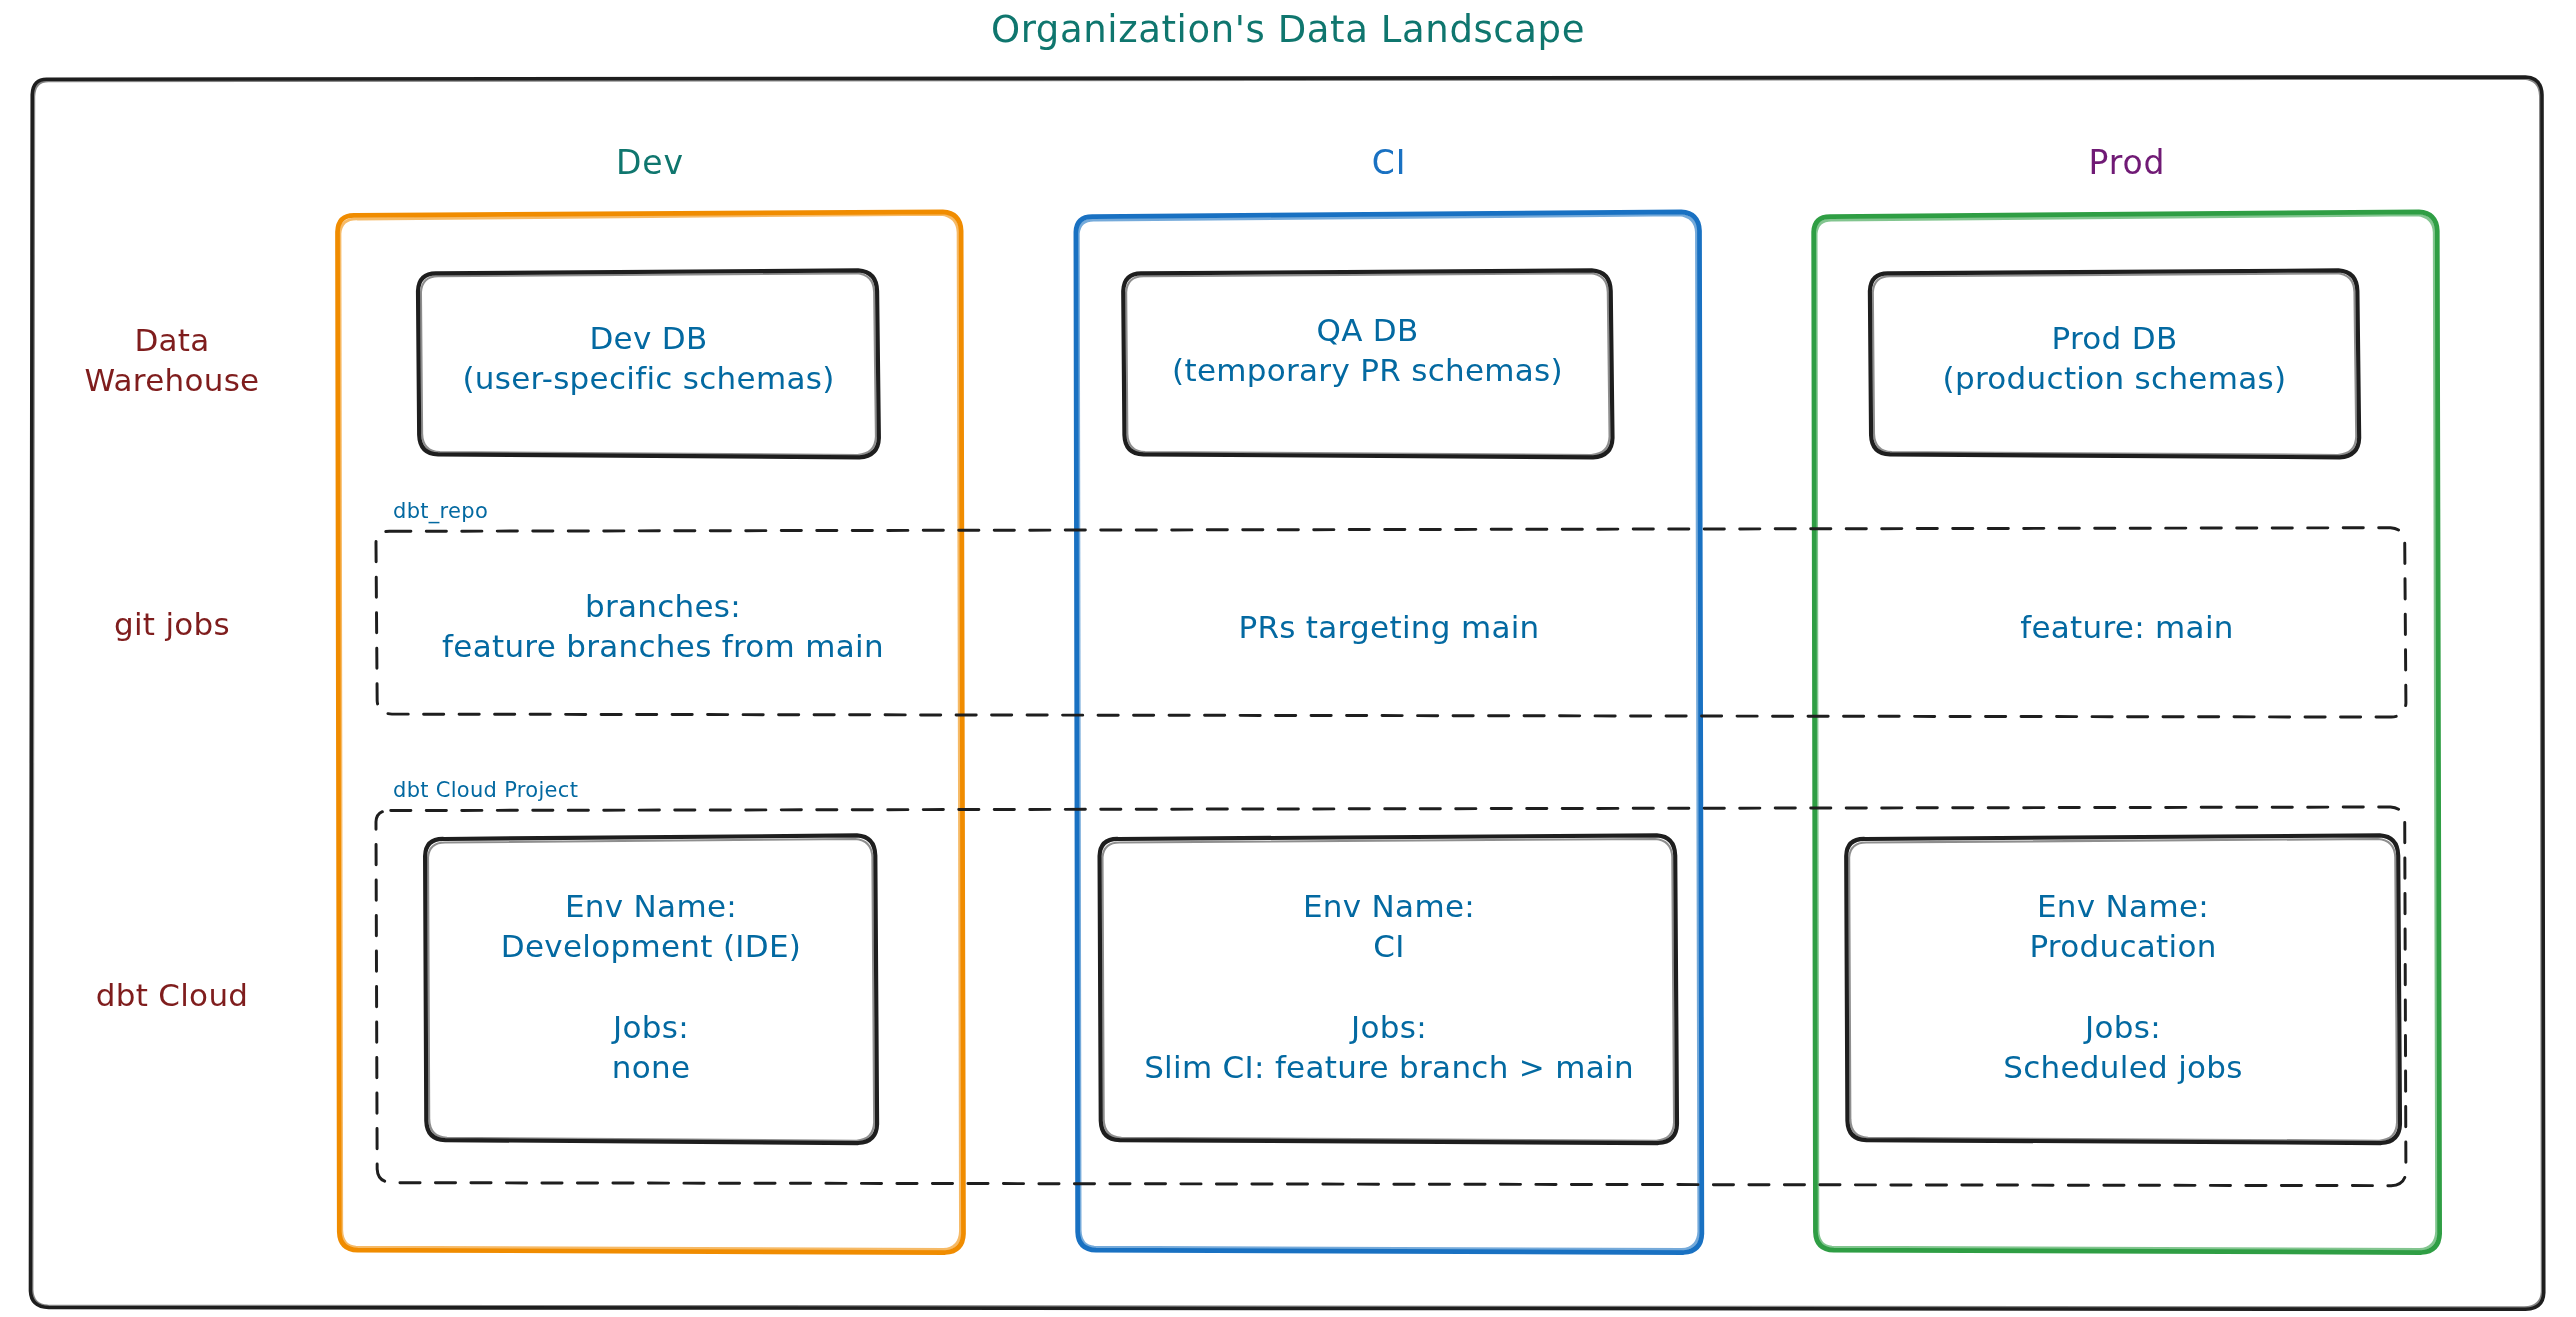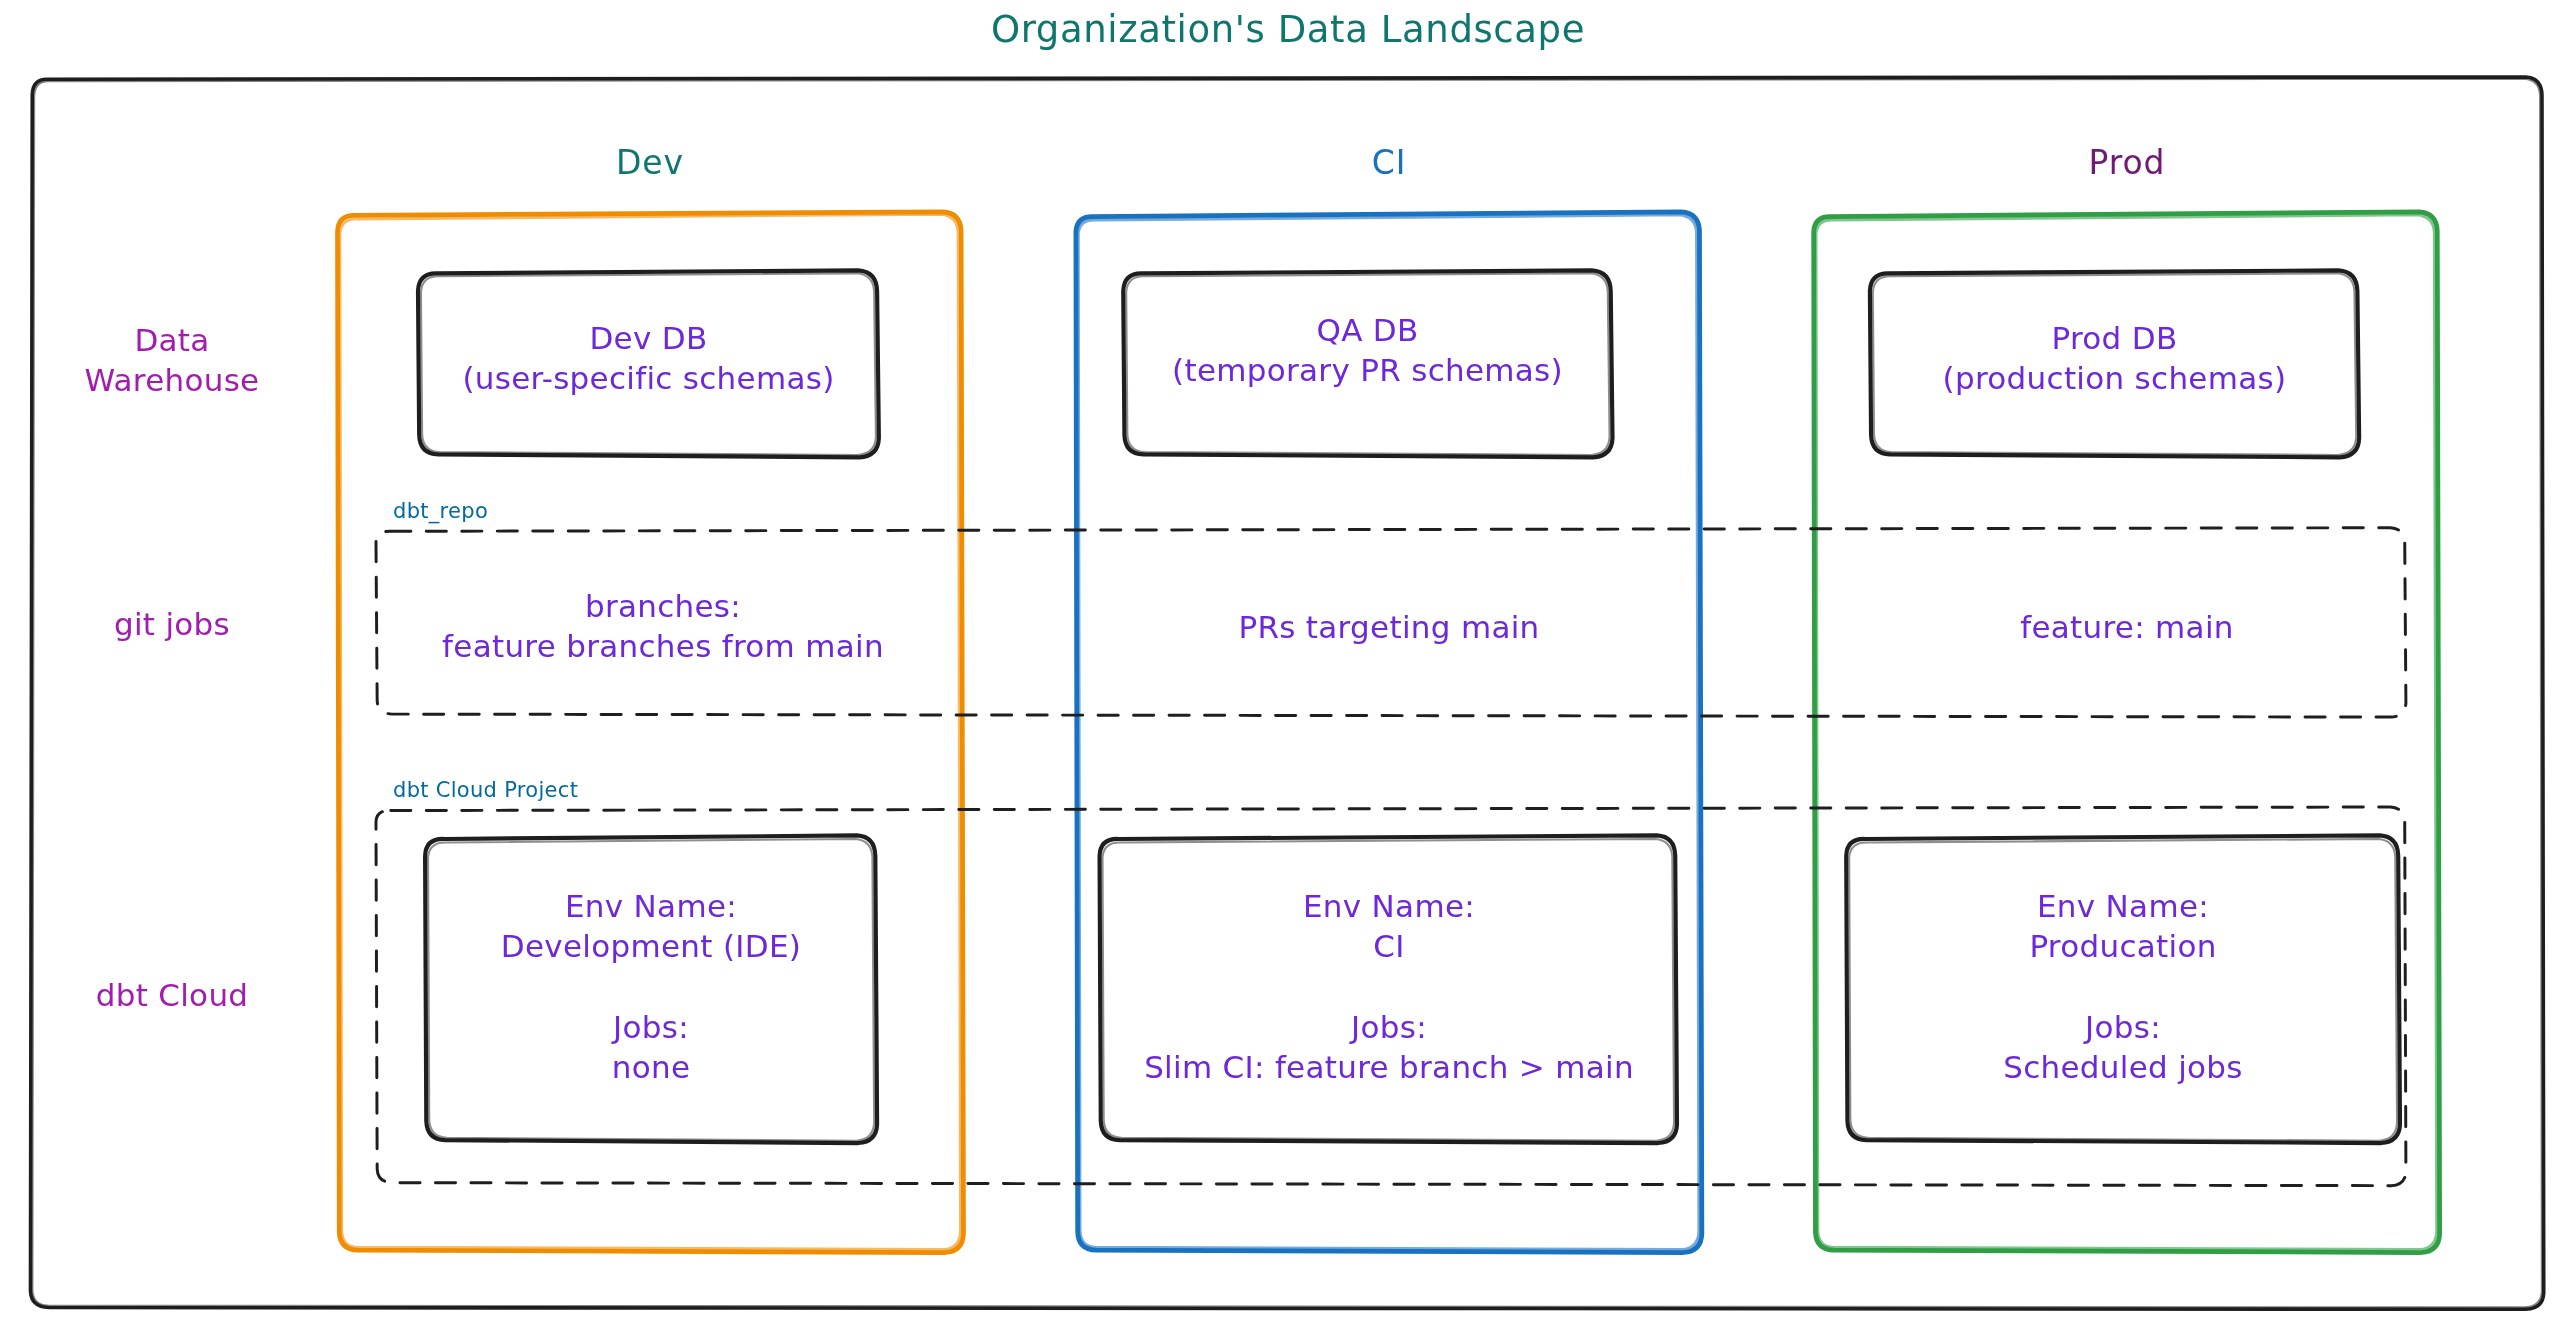--- a/index.html
+++ b/index.html
@@ -32,23 +32,23 @@
     font-size:37px;
     color:#0f766e;
     letter-spacing:0.6px;
   }
 
   .col-header { font-size:33px; letter-spacing:0.9px; }
   #col-header-dev  { color:#0f766e; }
   #col-header-ci   { color:#1971c2; }
   #col-header-prod { color:#701a75; }
 
-  .row-label { font-size:31px; color:#a21caf; letter-spacing:0.3px; }
+  .row-label { font-size:31px; color:#7f1d1d; letter-spacing:0.3px; }
 
-  .node-text { font-size:31px; color:#6d28d9; letter-spacing:0.3px; }
+  .node-text { font-size:31px; color:#0369a1; letter-spacing:0.3px; }
   .group-tag { font-size:21px; color:#0369a1; text-align:left; letter-spacing:0.3px; }
 </style>
 </head>
 <body>
 
 <div id="stage">
 
   <div class="txt" id="diagram-title">Organization's Data Landscape</div>
 
   <svg class="layer" viewBox="0 0 4353 2226">

